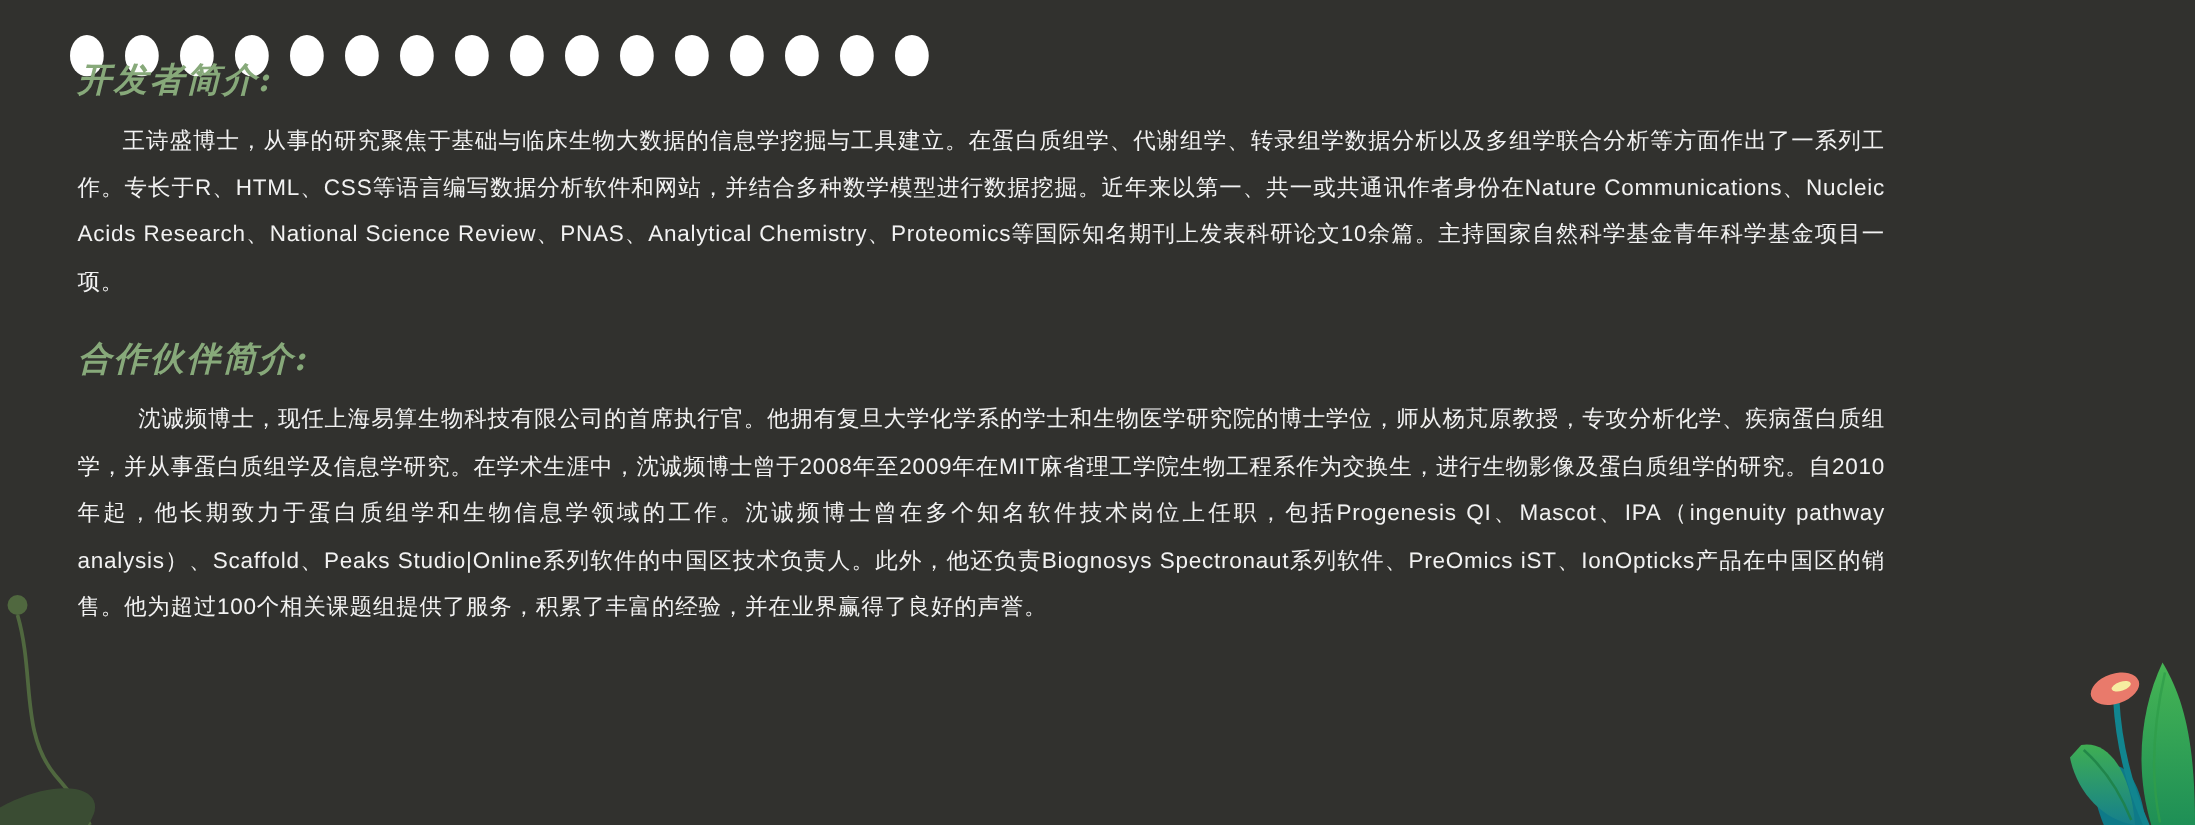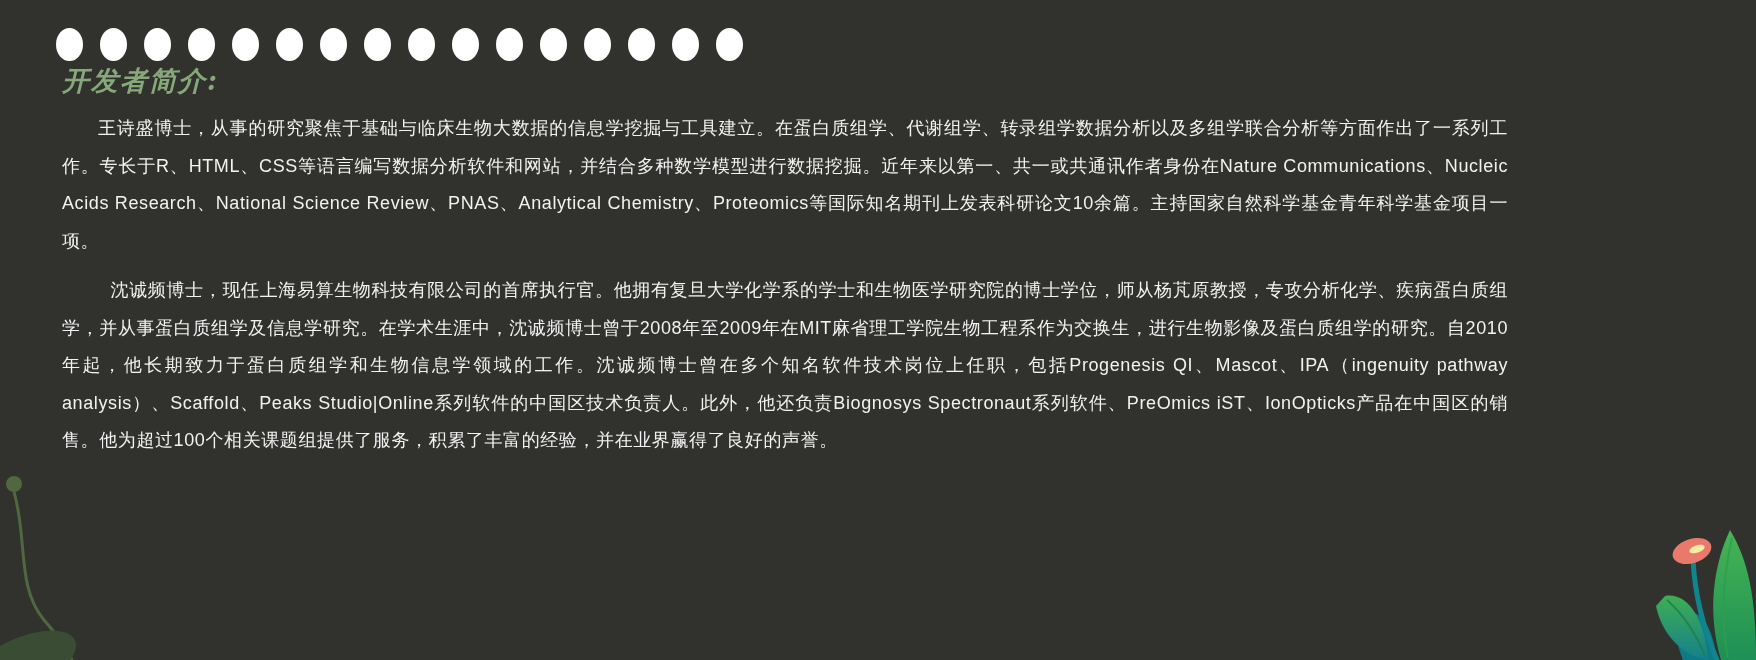--- a/index.html
+++ b/index.html
@@ -15,21 +15,21 @@
     position:absolute;left:56px;top:28px;
     display:flex;gap:17px;
   }
   .dot{
     width:27px;height:33px;
     background:#ffffff;border-radius:50%;
     flex:0 0 auto;
   }
   
   .content{
-    position:absolute;left:62px;top:64px;width:1446px;
+    position:absolute;left:62px;top:48px;width:1446px;
   }
   .heading{
     margin:0;
     font-family:"DejaVu Serif",serif;
     font-style:italic;
     font-weight:bold;
     font-size:27px;
     line-height:34px;
     letter-spacing:2px;
     color:#87a97a;
@@ -72,20 +72,21 @@
       <span class="dot" style="background: rgb(255, 255, 255);"></span>
       <span class="dot" style="background: rgb(255, 255, 255);"></span>
     </div>
 
   <div class="content">
     <section class="section-developer">
       <h2 class="heading">开发者简介:</h2>
       <p class="para indent-2">王诗盛博士，从事的研究聚焦于基础与临床生物大数据的信息学挖掘与工具建立。在蛋白质组学、代谢组学、转录组学数据分析以及多组学联合分析等方面作出了一系列工作。专长于R、HTML、CSS等语言编写数据分析软件和网站，并结合多种数学模型进行数据挖掘。近年来以第一、共一或共通讯作者身份在Nature Communications、Nucleic Acids Research、National Science Review、PNAS、Analytical Chemistry、Proteomics等国际知名期刊上发表科研论文10余篇。主持国家自然科学基金青年科学基金项目一项。</p>
     </section>
     <section class="section-partner">
+      <h2 class="heading">合作伙伴简介:</h2>
       <p class="para indent-3">沈诚频博士，现任上海易算生物科技有限公司的首席执行官。他拥有复旦大学化学系的学士和生物医学研究院的博士学位，师从杨芃原教授，专攻分析化学、疾病蛋白质组学，并从事蛋白质组学及信息学研究。在学术生涯中，沈诚频博士曾于2008年至2009年在MIT麻省理工学院生物工程系作为交换生，进行生物影像及蛋白质组学的研究。自2010年起，他长期致力于蛋白质组学和生物信息学领域的工作。沈诚频博士曾在多个知名软件技术岗位上任职，包括Progenesis QI、Mascot、IPA（ingenuity pathway analysis）、Scaffold、Peaks Studio|Online系列软件的中国区技术负责人。此外，他还负责Biognosys Spectronaut系列软件、PreOmics iST、IonOpticks产品在中国区的销售。他为超过100个相关课题组提供了服务，积累了丰富的经验，并在业界赢得了良好的声誉。</p>
     </section>
   </div>
 
   <svg class="vine" width="120" height="192" viewBox="0 0 120 192" aria-hidden="true">
     <circle cx="14" cy="16" r="8" fill="#50683f"></circle>
     <path d="M14,24 C28,72 16,118 44,152 C56,166 66,178 72,192" fill="none" stroke="#50683f" stroke-width="3"></path>
     <ellipse cx="22" cy="196" rx="58" ry="26" fill="#3a4c33" transform="rotate(-24 22 196)"></ellipse>
   </svg>
 

